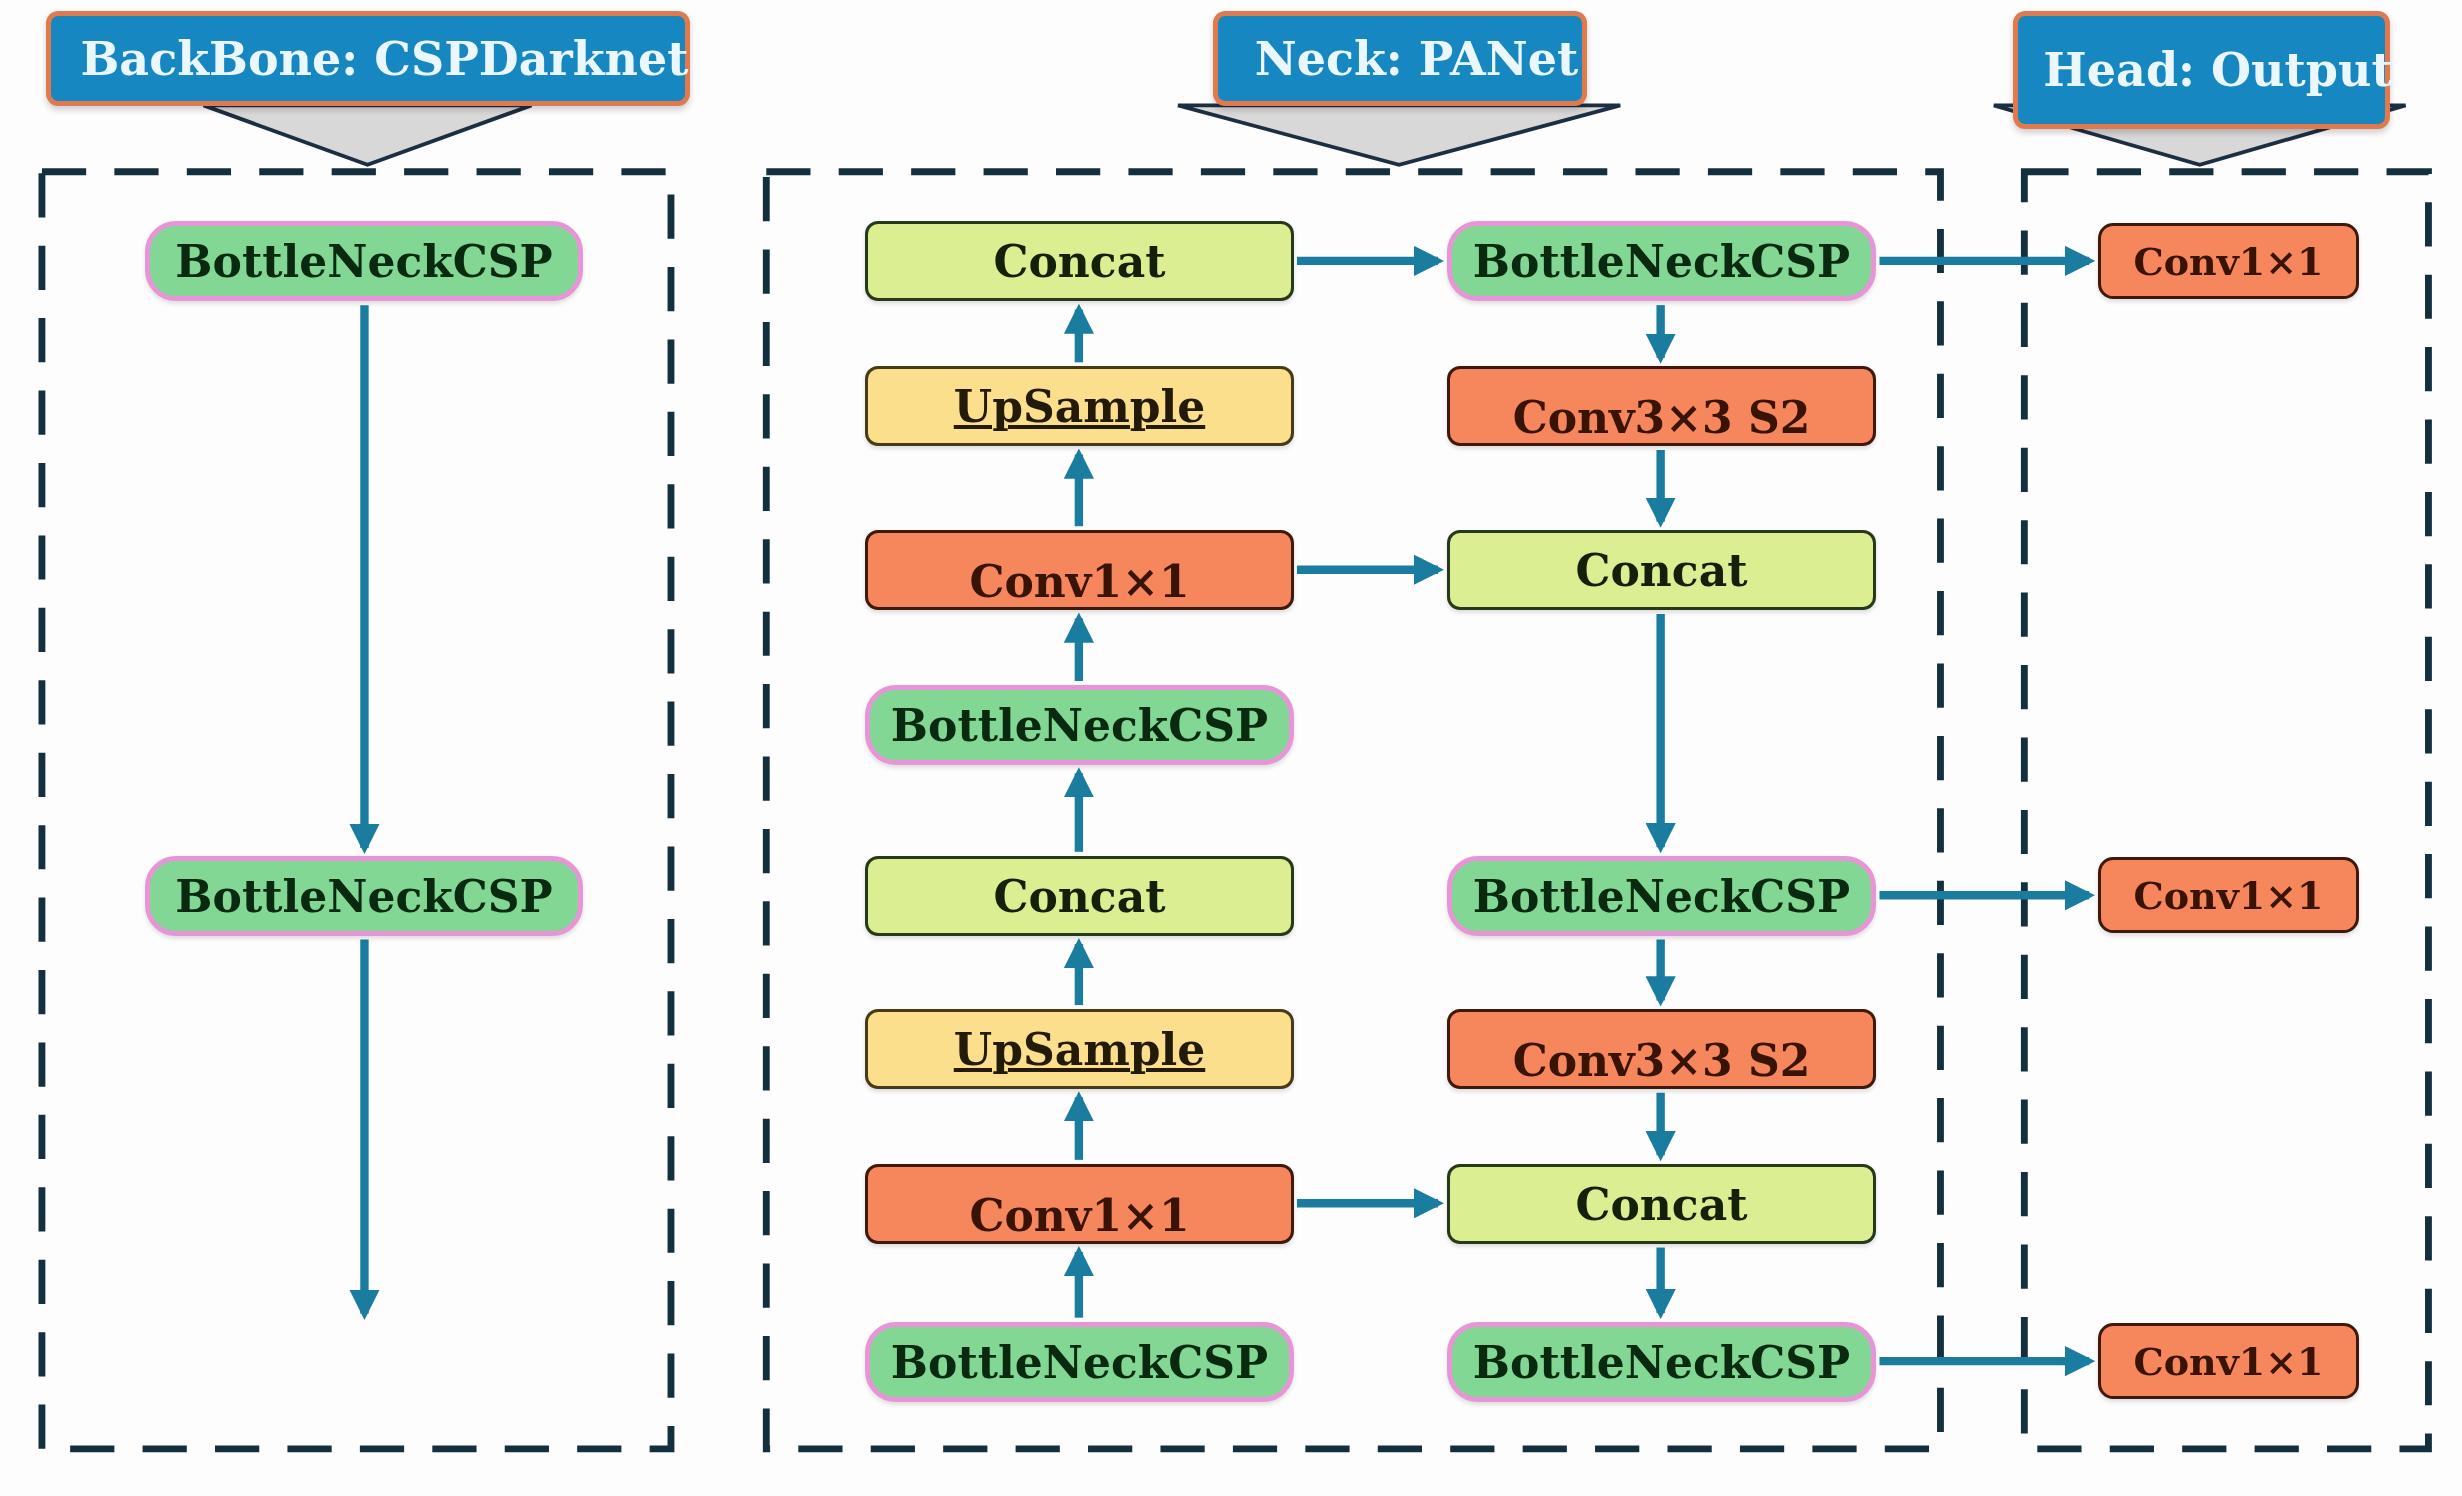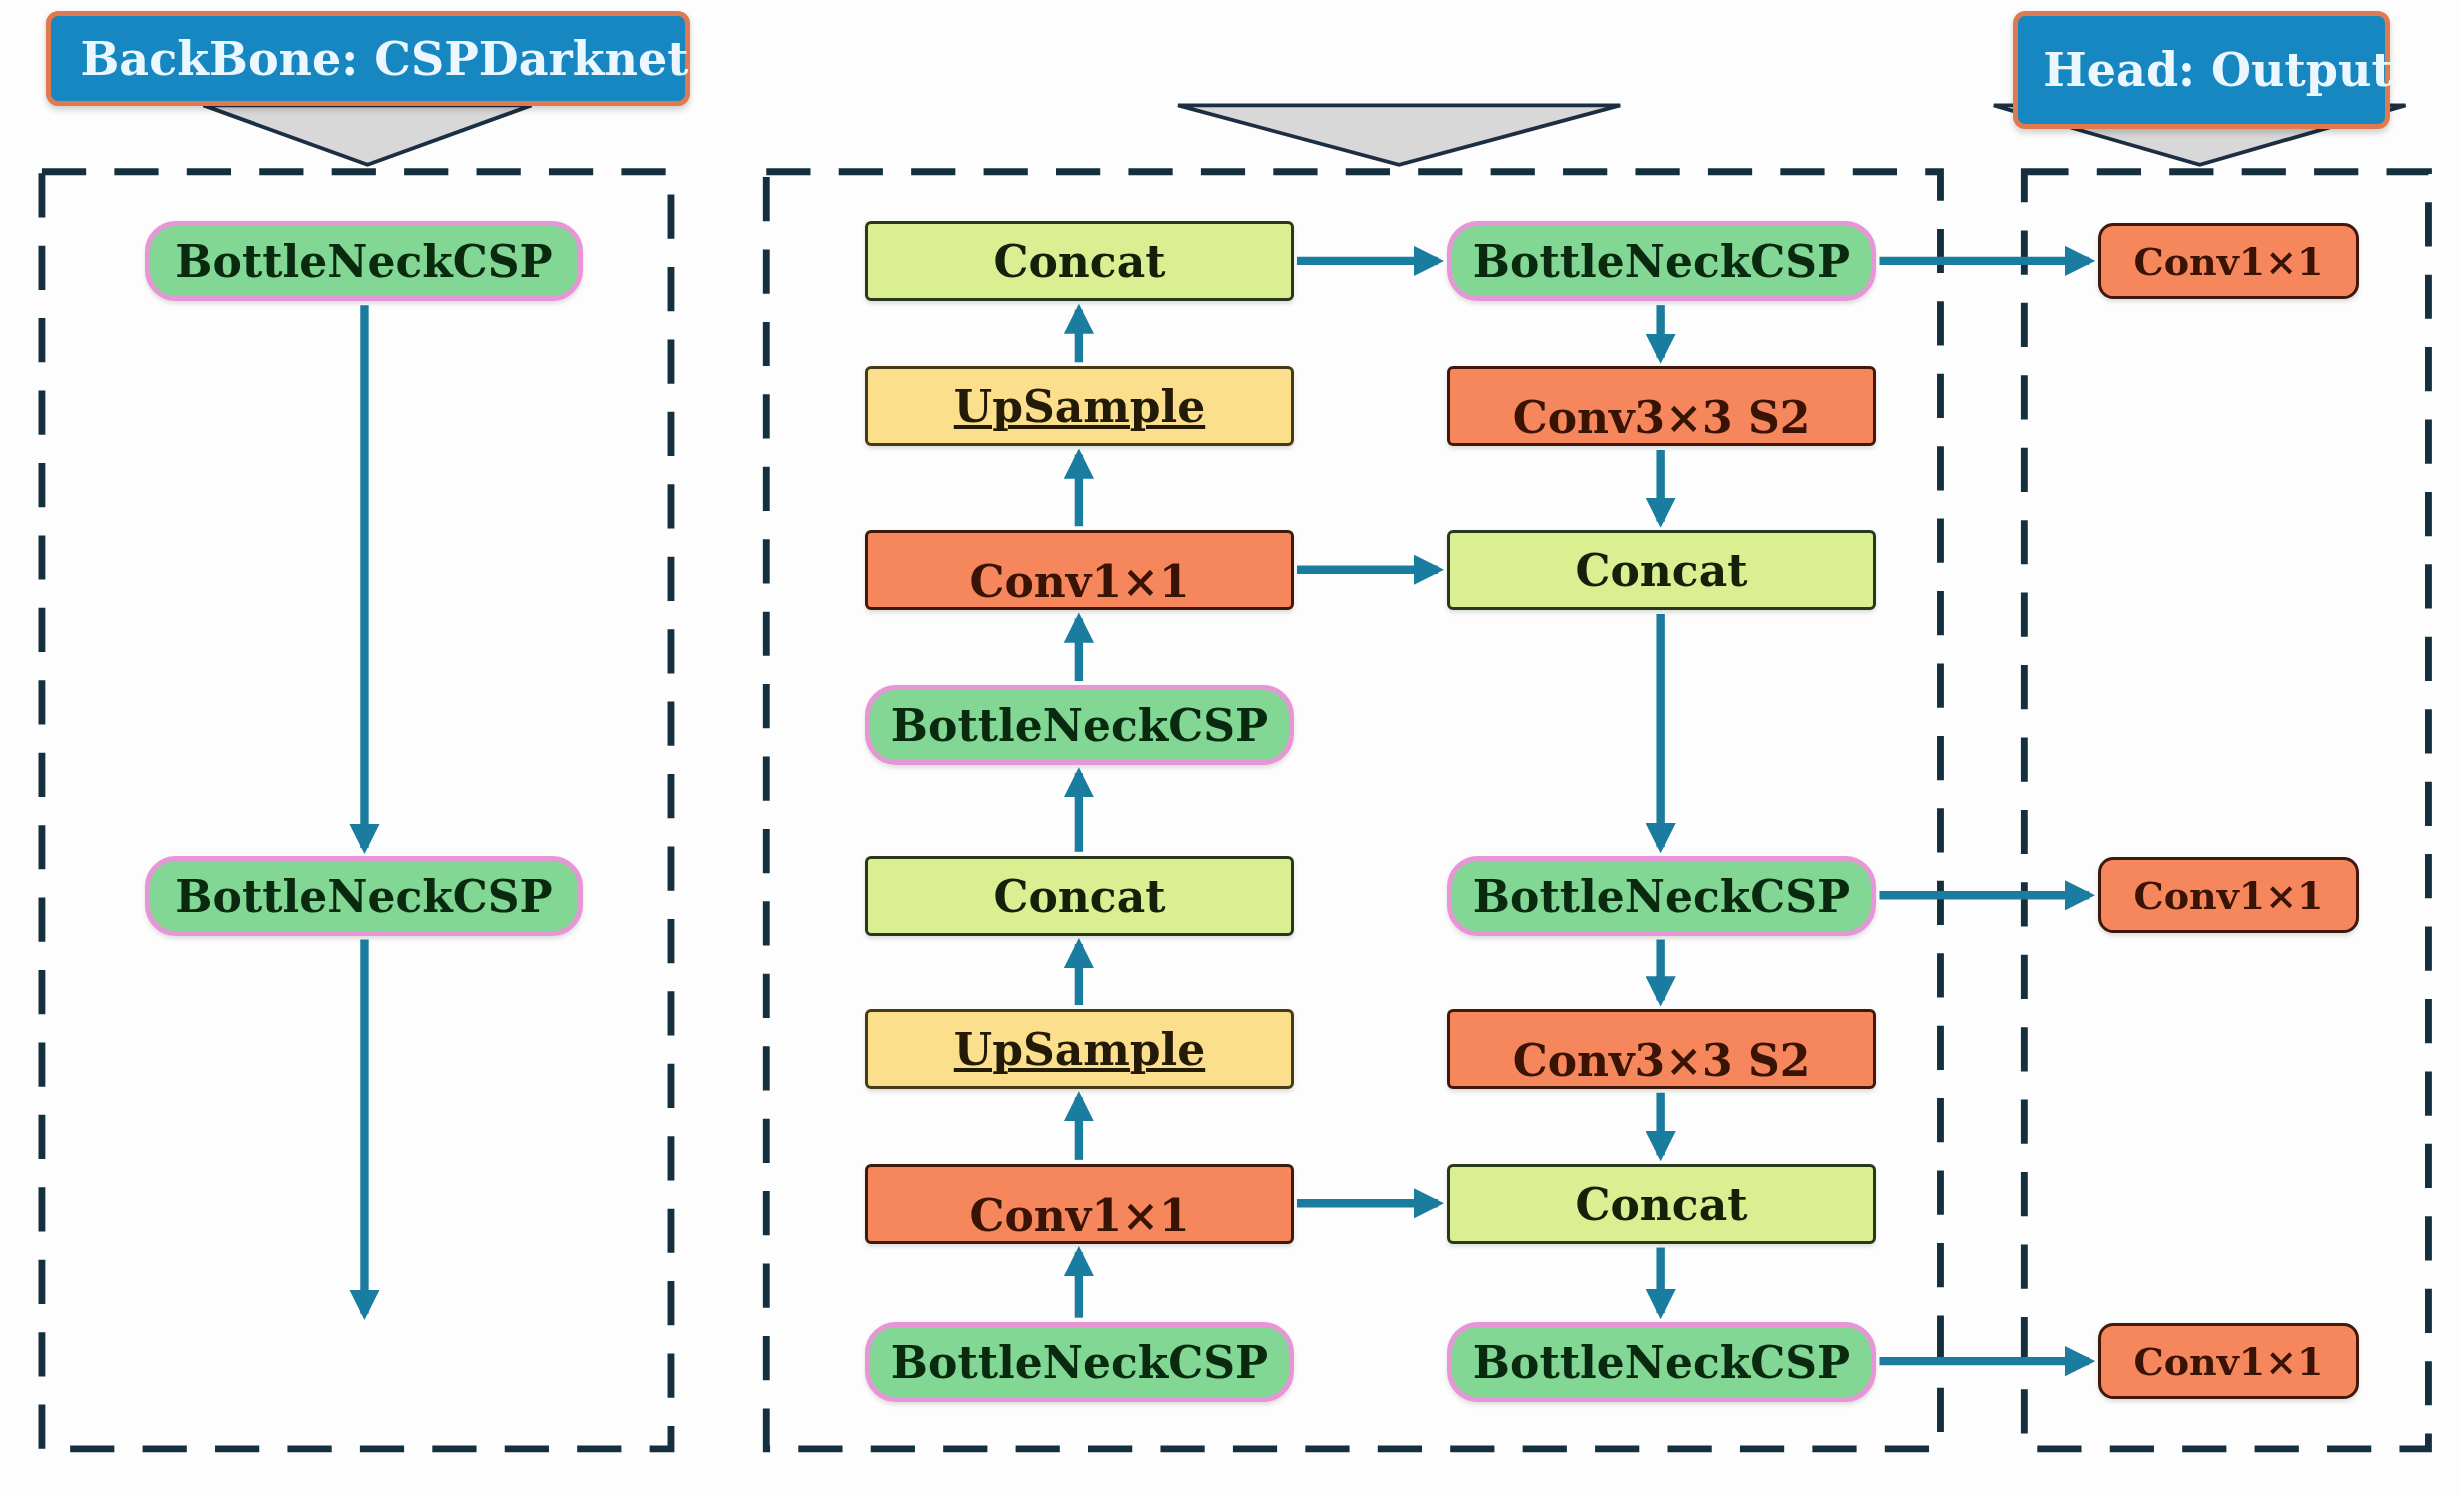--- a/index.html
+++ b/index.html
@@ -27,21 +27,21 @@
     position:absolute; z-index:3; display:flex; align-items:center; justify-content:center;
     background:var(--c-header_fill); border:5.3px solid var(--c-header_border);
     border-radius:12.2px; box-sizing:border-box;
     color:var(--c-header_text); font-size:46px; font-weight:bold; white-space:nowrap;
     box-shadow:0 3.1px 6.1px rgba(0,0,0,.18);
     padding-left:33px;
   }
   .node{
     position:absolute; z-index:2; display:flex; align-items:center; justify-content:center;
     box-sizing:border-box; font-weight:bold; font-size:44px; white-space:nowrap;
-    border-radius:6px; box-shadow:0 2.3px 4.6px rgba(0,0,0,.12);
+    border-radius:13px; box-shadow:0 2.3px 4.6px rgba(0,0,0,.12);
   }
   .node.csp{background:var(--c-csp_fill);border:5.3px solid var(--c-csp_border);color:var(--c-csp_text);border-radius:31px;}
   .node.concat{background:var(--c-concat_fill);border:3.8px solid var(--c-concat_border);color:var(--c-concat_text);}
   .node.upsample{background:var(--c-upsample_fill);border:3.8px solid var(--c-upsample_border);color:var(--c-upsample_text);text-decoration:underline;}
   .node.conv{background:var(--c-conv_fill);border:3.8px solid var(--c-conv_border);color:var(--c-conv_text);align-items:flex-end;}
   .node.spp{background:var(--c-spp_fill);border:4.6px solid var(--c-spp_border);color:var(--c-spp_text);font-size:46px;}
   .node.headconv{background:var(--c-conv_fill);border:3.8px solid var(--c-conv_border);color:var(--c-conv_text);font-size:38px;border-radius:15.3px;}
 </style>
 </head>
 <body>
@@ -88,20 +88,23 @@
       <line class="flow" marker-end="url(#ah)" x1="1701" y1="1578" x2="1886" y2="1578"></line>
 
       <line class="flow" marker-end="url(#ah)" x1="2465" y1="342" x2="2740" y2="342"></line>
       <line class="flow" marker-end="url(#ah)" x1="2465" y1="1174" x2="2740" y2="1174"></line>
       <line class="flow" marker-end="url(#ah)" x1="2465" y1="1785" x2="2740" y2="1785"></line>
     </g>
   </svg>
 
   <div class="hdr" style="left:46px;top:11.4px;width:644px;height:95px">
     <span>BackBone: CSPDarknet</span>
+  </div>
+  <div class="hdr" style="left:1213px;top:11.4px;width:374px;height:95px">
+    <span>Neck: PANet</span>
   </div>
   <div class="hdr" style="left:2013px;top:11.4px;width:377px;height:118px">
     <span>Head: Output</span>
   </div>
 
   <div class="node csp" style="left:145px;top:221px;width:438px;height:80px">
     <span>BottleNeckCSP</span>
   </div>
   <div class="node csp" style="left:145px;top:856px;width:438px;height:80px">
     <span>BottleNeckCSP</span>

